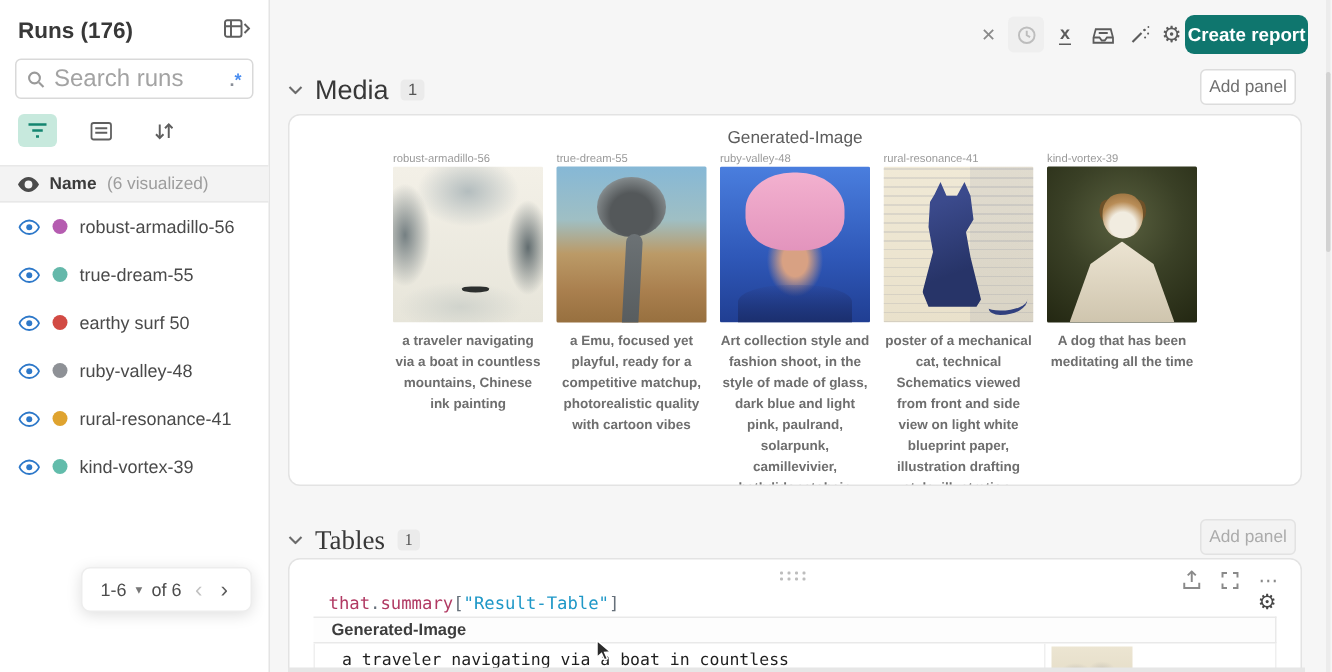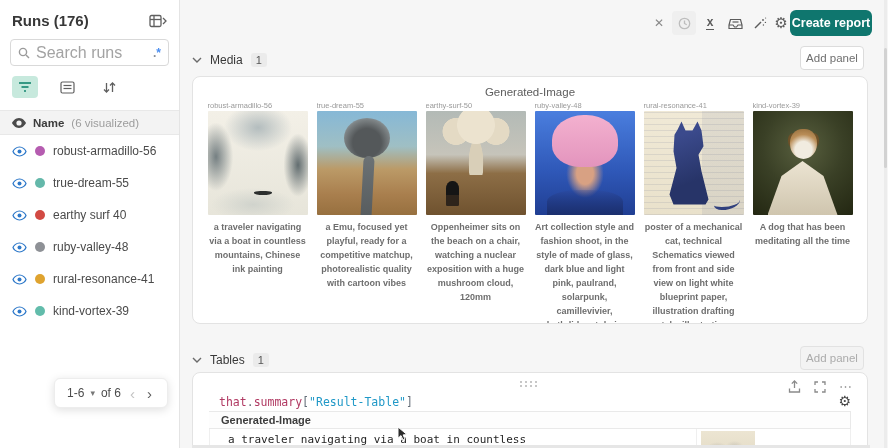--- a/index.html
+++ b/index.html
@@ -1,21 +1,21 @@
 <!DOCTYPE html>
 <html><head>
 <meta charset="utf-8">
 <style>
   * { margin:0; padding:0; box-sizing:border-box; }
   html,body { width:888px; height:448px; overflow:hidden; }
   body { position:relative; background:#f6f6f6; font-family:"Liberation Sans",sans-serif; color:#3a3a3a; }
 
   
   .sidebar { position:absolute; left:0; top:0; bottom:0; width:180px; background:#fff; border-right:1px solid #e4e4e4; }
-  .sb-head { display:flex; align-items:center; justify-content:space-between; padding:12px 12px 8px 12px; }
+  .sb-head { display:flex; justify-content:space-between; padding:12px 12px 8px 12px; }
   .sb-title { font-size:15px; font-weight:700; color:#383838; }
   .sb-search { margin:2px 10px 0 10px; height:27px; border:1px solid #d9d9d9; border-radius:4px; background:#fff; display:flex; align-items:center; padding:0 7px; gap:6px; }
   .sb-search input { border:none; outline:none; background:transparent; font-size:16px; width:100%; color:#444; font-family:"Liberation Sans",sans-serif; }
   .sb-search input::placeholder { color:#a3a3a3; }
   .regex { font-size:12px; font-weight:700; white-space:nowrap; }
   .regex .r-dot { color:#8a8f98; }
   .regex .r-star { color:#4a8df0; }
   .sb-tools { display:flex; align-items:center; gap:16px; padding:10px 12px 8px 12px; }
   .tool-btn { width:26px; height:22px; display:flex; align-items:center; justify-content:center; border-radius:4px; }
   .tool-btn.active { background:#c7e9dd; }
@@ -37,21 +37,21 @@
   .panel-search input { border:none; outline:none; background:transparent; font-size:12.5px; width:100%; color:#444; font-family:"Liberation Sans",sans-serif; }
   .panel-search input::placeholder { color:#9aa0a6; }
   .tb-ic { position:absolute; top:0; height:46px; display:flex; align-items:center; justify-content:center; color:#8a8a8a; }
   .clock-box { position:absolute; left:492px; top:11px; width:24px; height:24px; background:#efefef; border-radius:4px; display:flex; align-items:center; justify-content:center; }
   .xaxis { font-size:12px; font-weight:700; color:#5c5c5c; border-bottom:1.5px solid #5c5c5c; line-height:1.1; padding:0 1px; }
   .gear-glyph { font-size:15px; color:#5c5c5c; }
   .create-report { position:absolute; left:610px; top:10px; width:82px; height:26px; background:#0f766e; color:#fff; font-size:12.5px; font-weight:700; border:none; border-radius:6px; display:flex; align-items:center; justify-content:center; font-family:"Liberation Sans",sans-serif; }
 
   
   .section-head { position:absolute; left:192px; display:flex; align-items:center; gap:8px; height:22px; }
-  .section-title { font-size:12px; color:#383838; }
+  .section-title { font-size:18px; color:#383838; }
   .count-badge { font-size:11px; color:#555; background:#ebebeb; border-radius:3px; padding:1px 5px; }
   .add-panel { position:absolute; width:64px; height:24px; background:#fff; border:1px solid #dcdcdc; border-radius:4px; font-size:11.5px; color:#6f6f6f; display:flex; align-items:center; justify-content:center; font-family:"Liberation Sans",sans-serif; }
   .add-panel.dim { background:#f3f3f3; color:#ababab; border-color:#e2e2e2; }
 
   
   .media-panel { position:absolute; left:192px; top:76px; width:676px; height:248px; background:#fff; border:1px solid #e3e3e3; border-radius:8px; overflow:hidden; }
   .media-title { text-align:center; font-size:11.5px; color:#5c5c5c; margin-top:9px; }
   .media-row { display:flex; justify-content:center; gap:9px; padding:2px 14px 0 14px; }
   .media-item { width:100px; flex:none; }
   .m-label { font-size:7.5px; color:#9a9a9a; height:11px; line-height:11px; white-space:nowrap; overflow:hidden; }
@@ -204,21 +204,21 @@
         <span class="run-dot" style="background-color: rgb(100, 184, 170);"></span>
         <span class="run-name">true-dream-55</span>
       </div>
 
       <div class="run-row idx-3">
         <svg width="15" height="11" viewBox="0 0 15 11" fill="none" stroke="#2d78c9" stroke-width="1.2">
           <path d="M7.5 1C4 1 1.6 3.8 1 5.5 1.6 7.2 4 10 7.5 10S13.4 7.2 14 5.5C13.4 3.8 11 1 7.5 1z"></path>
           <circle cx="7.5" cy="5.5" r="2" fill="#2d78c9" stroke="none"></circle>
         </svg>
         <span class="run-dot" style="background-color: rgb(210, 74, 67);"></span>
-        <span class="run-name">earthy surf 40</span>
+        <span class="run-name">earthy surf 50</span>
       </div>
 
       <div class="run-row idx-4">
         <svg width="15" height="11" viewBox="0 0 15 11" fill="none" stroke="#2d78c9" stroke-width="1.2">
           <path d="M7.5 1C4 1 1.6 3.8 1 5.5 1.6 7.2 4 10 7.5 10S13.4 7.2 14 5.5C13.4 3.8 11 1 7.5 1z"></path>
           <circle cx="7.5" cy="5.5" r="2" fill="#2d78c9" stroke="none"></circle>
         </svg>
         <span class="run-dot" style="background-color: rgb(142, 145, 150);"></span>
         <span class="run-name">ruby-valley-48</span>
       </div>
@@ -302,25 +302,20 @@
         <div class="thumb"></div>
         <div class="m-caption">a traveler navigating via a boat in countless mountains, Chinese ink painting</div>
       </div>
 
       <div class="media-item idx-2">
         <div class="m-label">true-dream-55</div>
         <div class="thumb"></div>
         <div class="m-caption">a Emu, focused yet playful, ready for a competitive matchup, photorealistic quality with cartoon vibes</div>
       </div>
 
-      <div class="media-item idx-3">
-        <div class="m-label">earthy-surf-50</div>
-        <div class="thumb"></div>
-        <div class="m-caption">Oppenheimer sits on the beach on a chair, watching a nuclear exposition with a huge mushroom cloud, 120mm</div>
-      </div>
 
       <div class="media-item idx-4">
         <div class="m-label">ruby-valley-48</div>
         <div class="thumb"></div>
         <div class="m-caption">Art collection style and fashion shoot, in the style of made of glass, dark blue and light pink, paulrand, solarpunk, camillevivier, bethdidonatohair, barbiecore, hyper-realistic.</div>
       </div>
 
       <div class="media-item idx-5">
         <div class="m-label">rural-resonance-41</div>
         <div class="thumb"></div>
@@ -328,21 +323,21 @@
       </div>
 
       <div class="media-item idx-6">
         <div class="m-label">kind-vortex-39</div>
         <div class="thumb"></div>
         <div class="m-caption">A dog that has been meditating all the time</div>
       </div>
     </div>
 </div>
 
-<div class="section-head" style="top:349px;">
+<div class="section-head" style="top:349px;font-family:Liberation Serif, serif;">
   <svg width="10" height="6" viewBox="0 0 10 6" fill="none" stroke="#6b6b6b" stroke-width="1.4">
       <polyline points="1,1 5,5 9,1"></polyline>
     </svg>
   <span class="section-title">Tables</span>
   <span class="count-badge">1</span>
 </div>
 <button class="add-panel dim" style="left:800px;top:346px;">Add panel</button>
 
 <div class="tables-panel">
   <div class="drag-dots">

